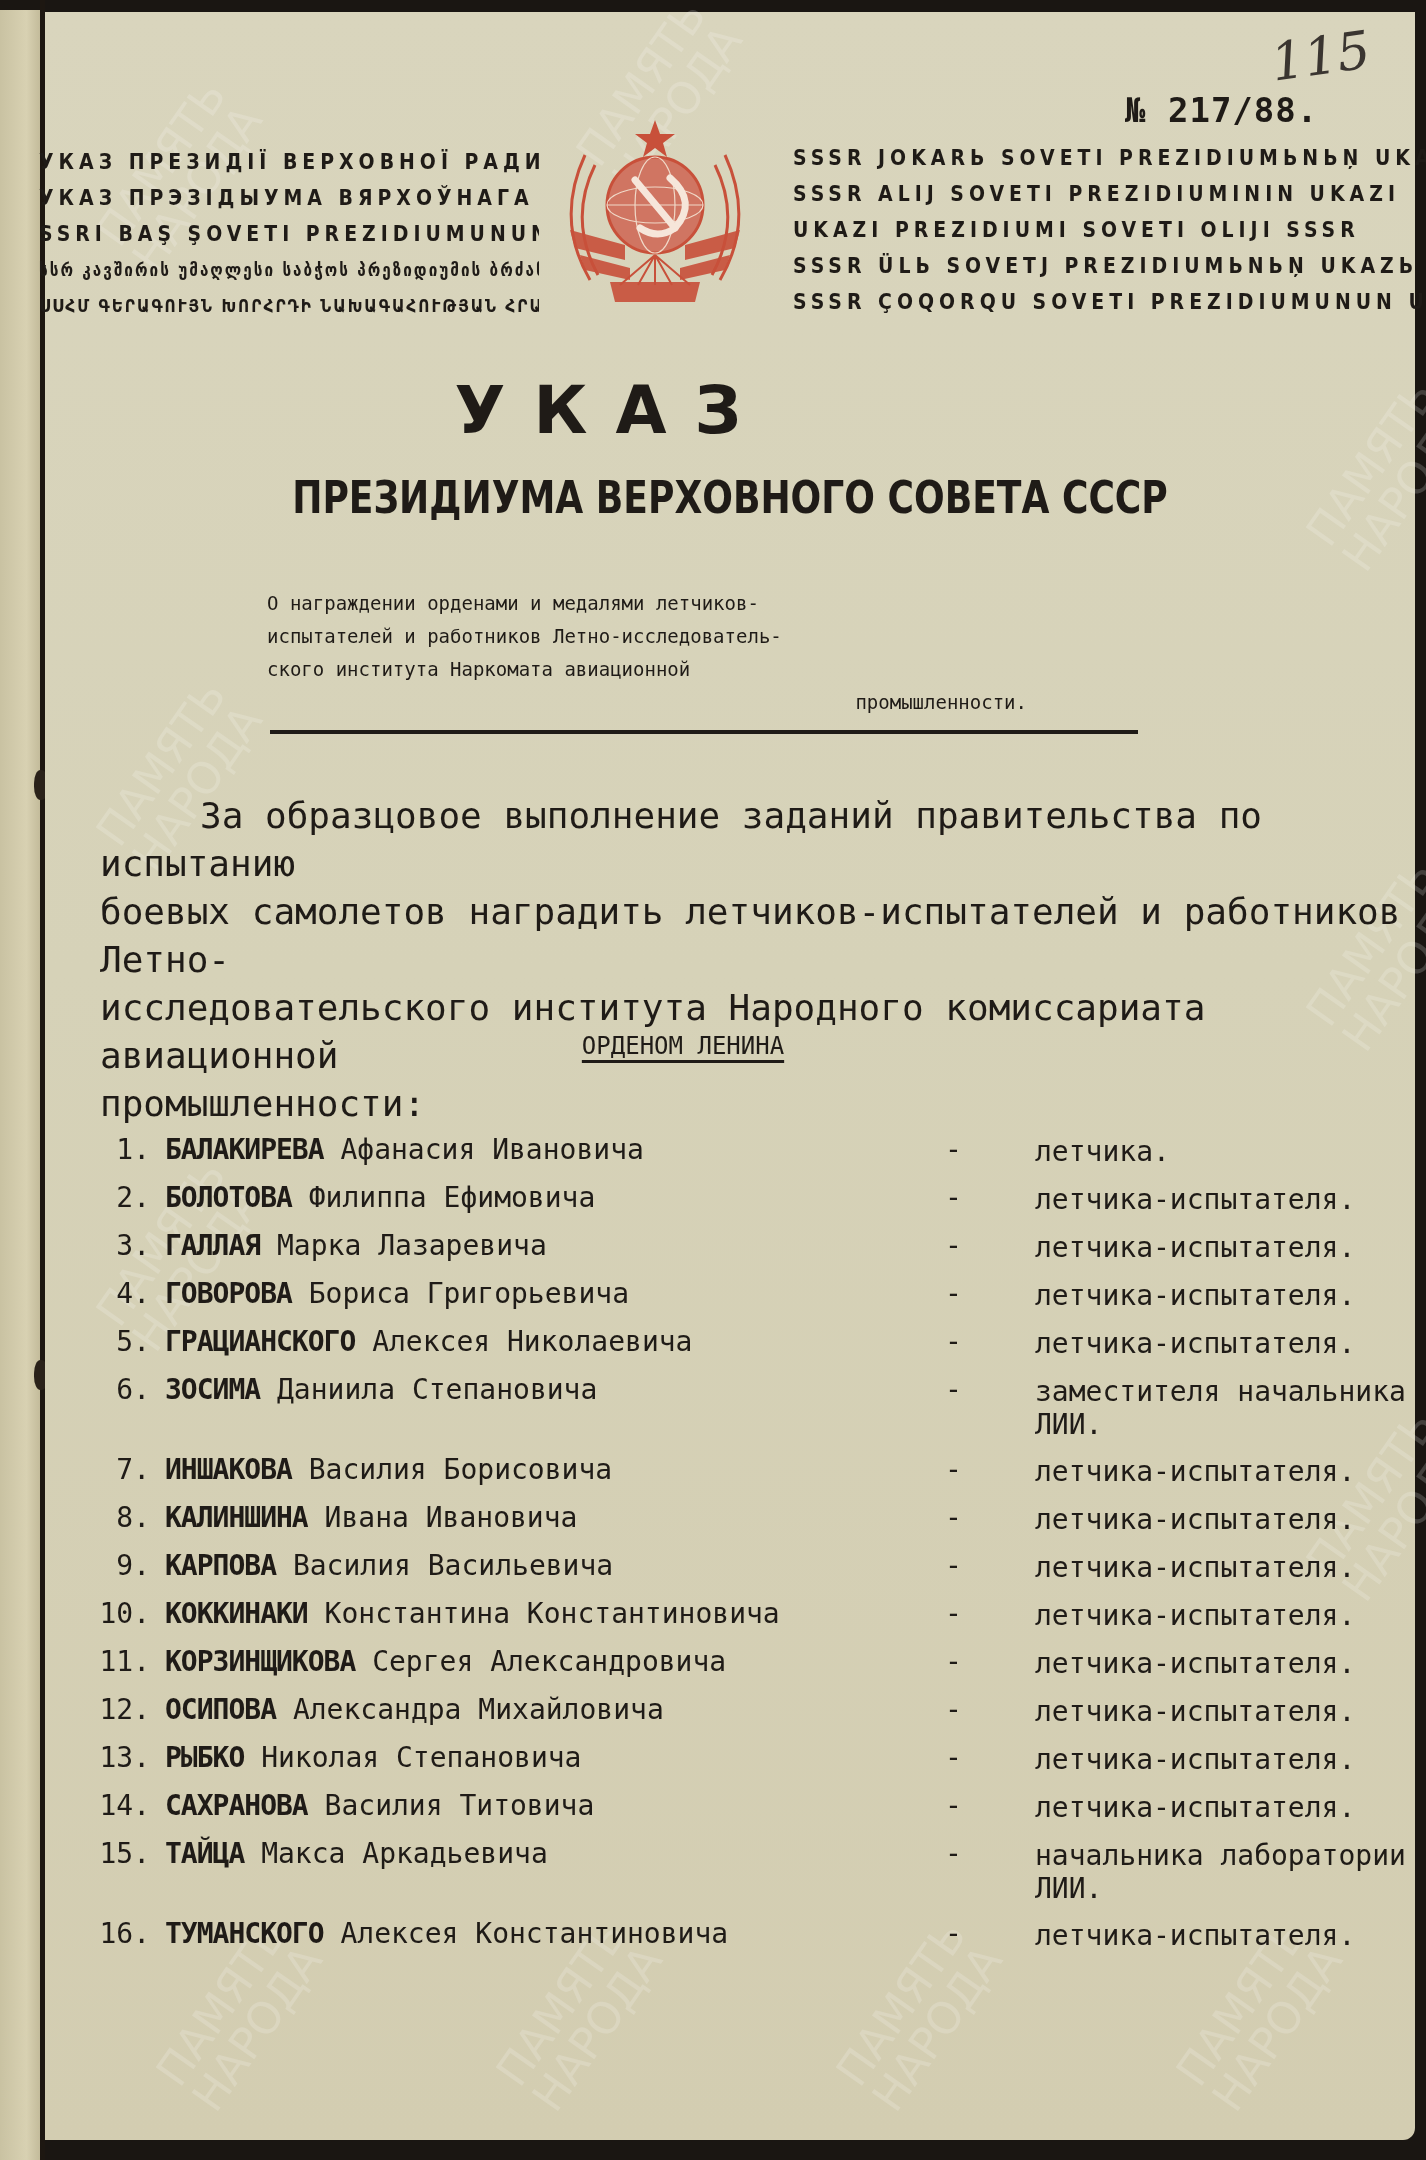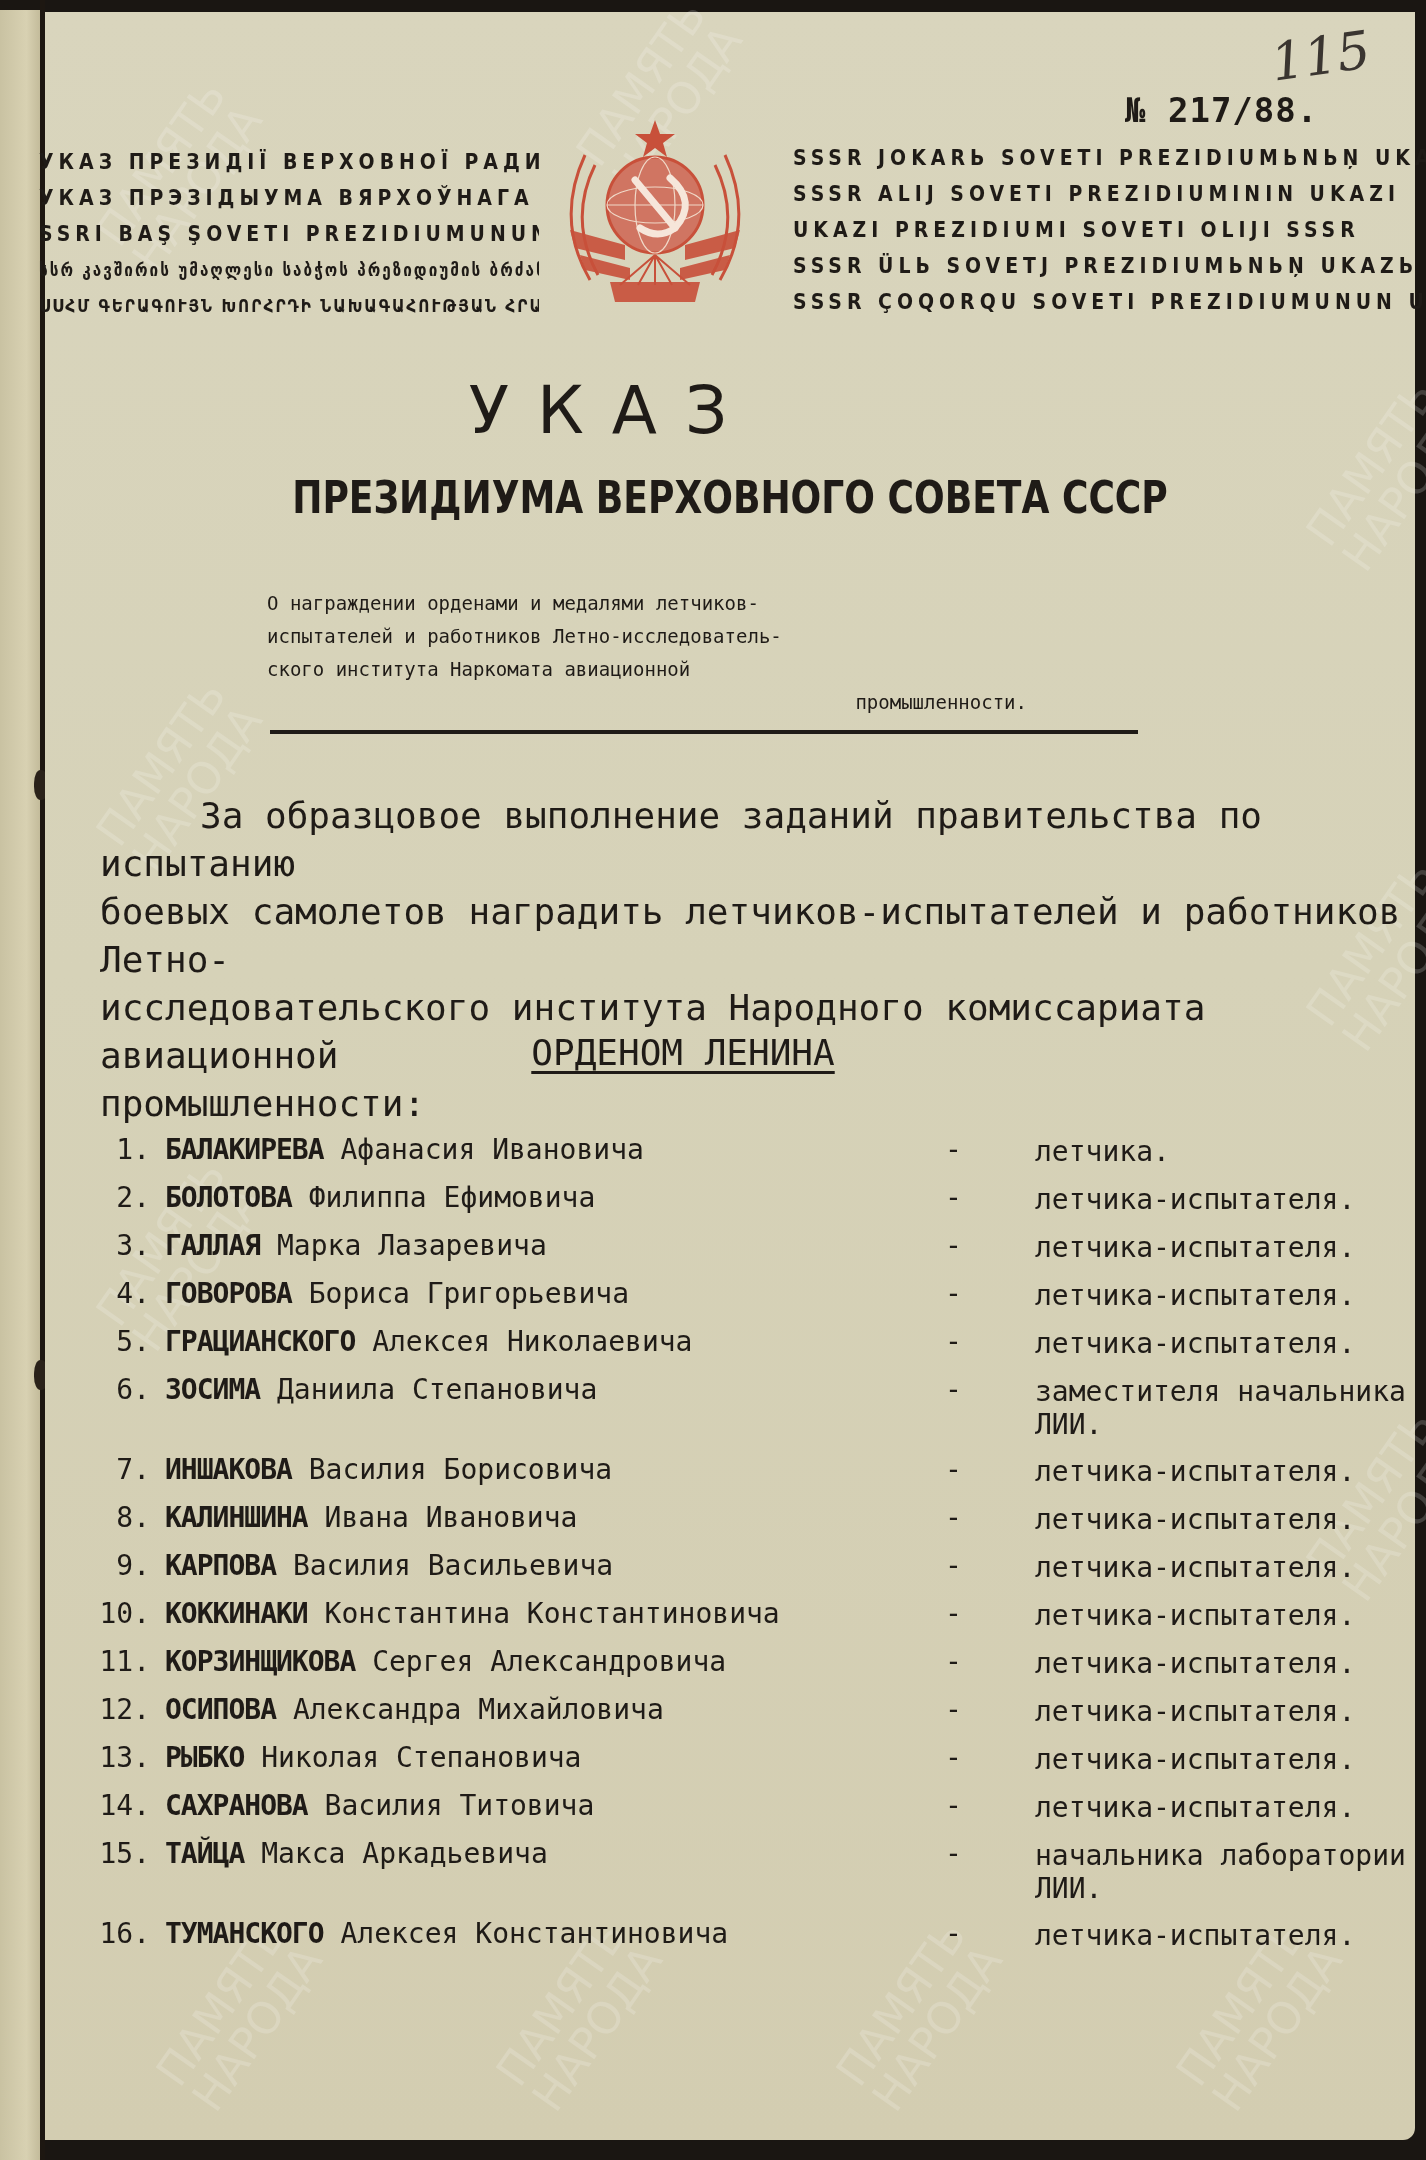--- a/index.html
+++ b/index.html
@@ -32,39 +32,39 @@
   .doc-number {
     position: absolute; left: 1080px; top: 78px; font-size: 34px; font-weight: bold; letter-spacing: 1px; text-align: right;
   }
   .header-lines { position: absolute; font-family: "DejaVu Sans Condensed", "DejaVu Sans", sans-serif; font-weight: bold; }
   .header-lines .line { font-size: 21px; letter-spacing: 5px; height: 36px; line-height: 36px; white-space: nowrap; }
   .header-left { left: -6px; top: 132px; width: 500px; overflow: hidden; }
   .header-right { left: 748px; top: 128px; }
   .emblem { position: absolute; left: 505px; top: 98px; width: 210px; height: 200px; }
   .title-ukaz {
     position: absolute; left: 0; width: 1134px; top: 360px; text-align: center;
-    font-family: "DejaVu Sans", sans-serif; font-weight: normal; font-size: 66px; letter-spacing: 28px;
+    font-family: "DejaVu Sans", sans-serif; font-weight: bold; font-size: 66px; letter-spacing: 28px;
   }
   .title-presidium {
     position: absolute; left: 0; width: 1370px; top: 460px; text-align: center;
     font-family: "DejaVu Sans", sans-serif; font-weight: bold; font-size: 44px; transform: scaleX(0.82);
   }
   .subject {
     position: absolute; left: 222px; top: 575px; width: 880px; font-size: 19px; line-height: 33px;
   }
   .subject .last { text-align: right; display: block; padding-right: 120px; }
   .subject-rule {
     position: absolute; left: 225px; top: 718px; width: 868px; height: 4px; background: #1f1b17;
   }
   .preamble {
     position: absolute; left: 55px; top: 780px; width: 1320px; font-size: 36px; line-height: 48px;
   }
   .preamble .indent { display: inline-block; width: 100px; }
   .order-heading {
-    position: absolute; left: 0; width: 1370px; top: 1020px; text-align: center; font-size: 36px;
+    position: absolute; left: 0; width: 1370px; top: 1020px; text-align: center; font-size: 24px;
     text-decoration: underline; text-decoration-thickness: 3px; text-underline-offset: 6px; padding-right: 94px; box-sizing: border-box;
   }
   .awardees { position: absolute; left: 50px; top: 1118px; width: 1320px; }
   .row { position: relative; font-size: 28px; line-height: 40px; min-height: 48px; }
   .row.two-line { min-height: 80px; }
   .row .num { position: absolute; left: 0; width: 55px; text-align: right; }
   .row .name { position: absolute; left: 70px; white-space: nowrap; }
   .row .surname { font-weight: bold; letter-spacing: -1px; }
   .row .dash { position: absolute; left: 850px; }
   .row .role { position: absolute; left: 912px; width: 420px; line-height: 33px; top: 5px; margin-left: 28px; }

